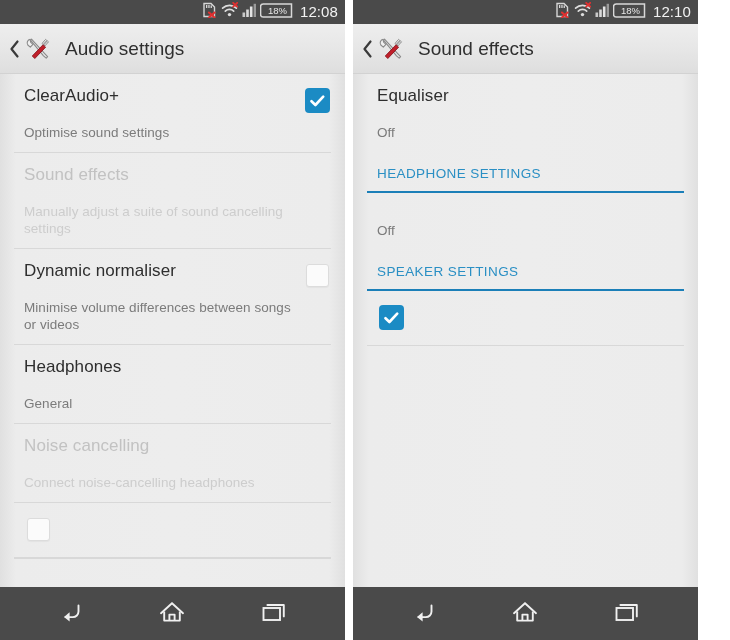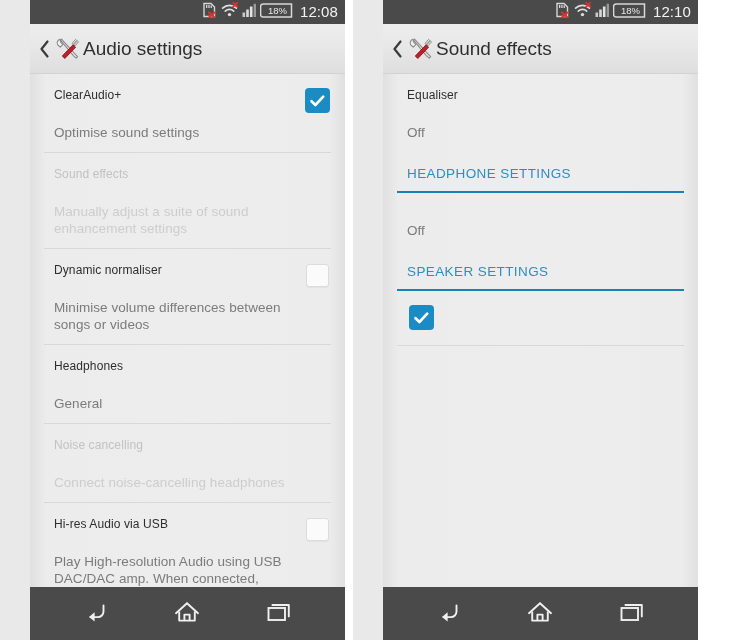--- a/index.html
+++ b/index.html
@@ -19,21 +19,20 @@
     background: #ffffff;
   }
 
   .phone {
     width: 345px;
     height: 640px;
     display: flex;
     flex-direction: column;
     position: relative;
     background: #e9e9e9;
-    padding-left: 30px;
   }
   .phone.left  { margin-right: 8px; }
 
   
   .statusbar {
     height: 24px;
     background: #4a4a4a;
     display: flex;
     align-items: center;
     justify-content: flex-end;
@@ -78,21 +77,21 @@
     flex: 0 0 30px;
     height: 30px;
     margin-left: 1px;
     display: flex;
     align-items: center;
     justify-content: center;
   }
   .ab-title {
     font-size: 19px;
     color: #2f2f2f;
-    margin-left: 0;
+    margin-left: 12px;
     line-height: 1;
     white-space: nowrap;
   }
 
   
   .list {
     flex: 1 1 auto;
     background:
       linear-gradient(to right, #e0e0e0 0px, #ececec 16px, #ededed 50%, #ececec calc(100% - 16px), #e0e0e0 100%);
     overflow: hidden;
@@ -102,21 +101,21 @@
   .row {
     position: relative;
     display: flex;
     align-items: flex-start;
     padding: 11px 14px 11px 24px;
     min-height: 54px;
   }
   .row .texts { flex: 1 1 auto; min-width: 0; padding-right: 10px; }
 
   .row-title {
-    font-size: 12px;
+    font-size: 17px;
     color: #2e2e2e;
     line-height: 21px;
     letter-spacing: 0.1px;
   }
   .row-sub {
     font-size: 13.5px;
     color: #7b7b7b;
     line-height: 17px;
     margin-top: 18px;
     letter-spacing: 0.05px;
@@ -263,21 +262,21 @@
               <svg width="15" height="14" viewBox="0 0 15 14" xmlns="http://www.w3.org/2000/svg">
                 <path d="M1.5 7.2 L5.4 11 L13.2 2.6" fill="none" stroke="#ffffff" stroke-width="2.6" stroke-linecap="round" stroke-linejoin="round"></path>
               </svg>
             </div>
           </div>
         </div>
         <div class="divider"></div>
         <div class="row disabled">
           <div class="texts">
             <div class="row-title">Sound effects</div>
-            <div class="row-sub">Manually adjust a suite of sound enhancement settings</div>
+            <div class="row-sub">Manually adjust a suite of sound cancelling settings</div>
           </div>
         </div>
         <div class="divider"></div>
         <div class="row">
           <div class="texts">
             <div class="row-title">Dynamic normaliser</div>
             <div class="row-sub">Minimise volume differences between songs or videos</div>
           </div>
           <div class="cbox-wrap">
             <div class="cbox off"></div>
@@ -292,24 +291,20 @@
         </div>
         <div class="divider"></div>
         <div class="row disabled">
           <div class="texts">
             <div class="row-title">Noise cancelling</div>
             <div class="row-sub">Connect noise-cancelling headphones</div>
           </div>
         </div>
         <div class="divider"></div>
         <div class="row">
-          <div class="texts">
-            <div class="row-title">Hi-res Audio via USB</div>
-            <div class="row-sub">Play High-resolution Audio using USB DAC/DAC amp. When connected, sound effects become disabled.</div>
-          </div>
           <div class="cbox-wrap">
             <div class="cbox off"></div>
           </div>
         </div>
         <div class="divider"></div>
         <div class="divider"></div>
       </div>
       <div class="navbar">
         <div class="nav-btn">
           <span><svg width="28" height="26" viewBox="0 0 28 26" xmlns="http://www.w3.org/2000/svg">

